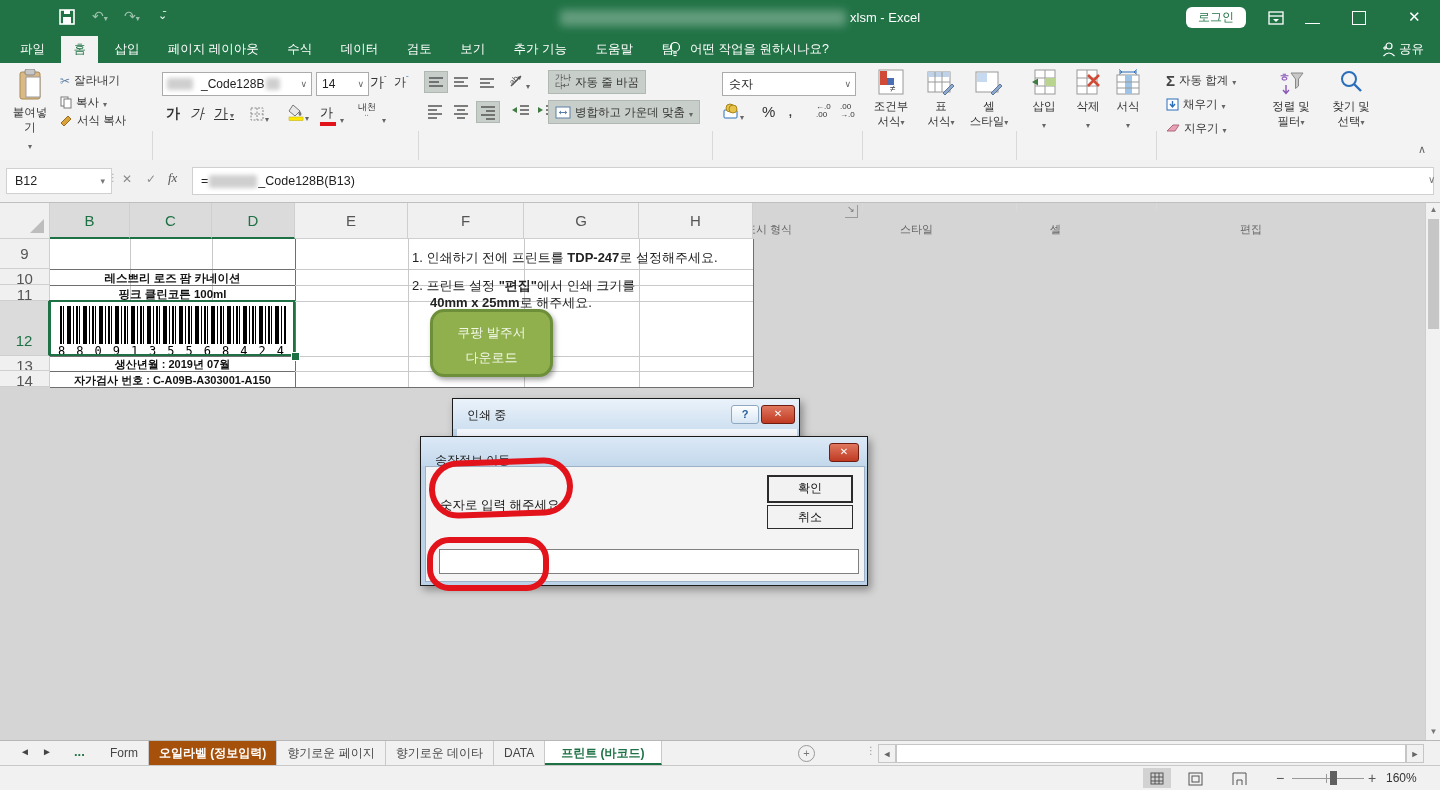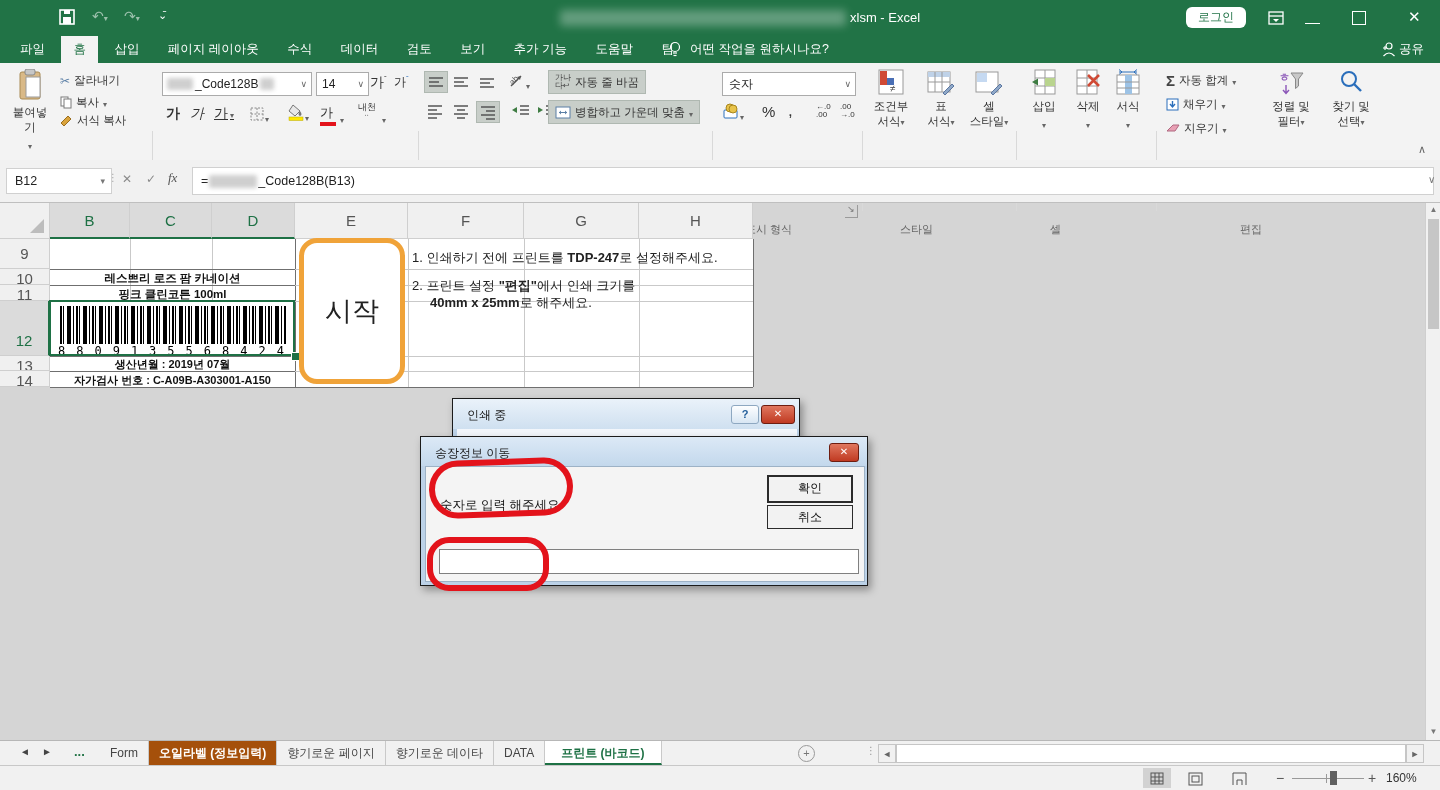--- a/index.html
+++ b/index.html
@@ -157,21 +157,21 @@
           <path d="M1 9 L8 2 L11 5 L4 12 Z" fill="#D9A33C" stroke="#9a6d1e"></path>
         </svg>
       <span class="rlbl">서식 복사</span>
     </div>
     <div class="abs glabel" style="left:30px;width:80px;">클립보드</div>
     <div class="abs launcher" style="left:137px;">↘</div>
     <div class="abs gsep" style="left:152px;"></div>
 
     <div class="abs combo" style="left:162px;top:9px;width:148px;height:22px;">
       <span class="blurbox" style="display:inline-block;width:26px;height:12px;background:#CFCFCF;filter:blur(2px);margin-left:4px;"></span>
-      <span style="margin-left:2px;">_Code128B</span>
+      <span style="margin-left:8px;">_Code128B</span>
       <span class="blurbox" style="display:inline-block;width:14px;height:12px;background:#CFCFCF;filter:blur(2px);margin-left:2px;"></span>
       <span class="dd">∨</span>
     </div>
     <div class="abs combo" style="left:316px;top:9px;width:46px;height:22px;padding-left:5px;">
       <span>14</span>
         <span class="dd">∨</span>
     </div>
     <span class="abs ksty" style="left:370px;top:11px;"><span>가</span><span style="font-size:8px;vertical-align:super;">ˆ</span></span>
     <span class="abs ksty" style="left:394px;top:11px;font-size:12px;"><span>가</span><span style="font-size:8px;vertical-align:super;color:#2a6ebb;">ˇ</span></span>
     <span class="abs ksty" style="left:166px;top:42px;font-weight:bold;">가</span>
@@ -467,45 +467,48 @@
   <div class="abs celltext" style="left:50px;top:271px;width:245px;font-size:11.5px;">레스쁘리 로즈 팜 카네이션</div>
   <div class="abs celltext" style="left:50px;top:287px;width:245px;font-size:11.5px;">핑크 클린코튼 100ml</div>
   <div class="abs barcode" style="left:60px;top:306px;width:226px;height:38px;"></div>
   <div class="abs" style="left:58px;top:344px;width:232px;font-size:12px;color:#000;letter-spacing:11px;text-align:center;font-family:'DejaVu Sans Mono',monospace;">8809135568424</div>
   <div class="abs celltext" style="left:50px;top:357px;width:245px;font-size:11px;">생산년월  :  2019년  07월</div>
   <div class="abs celltext" style="left:50px;top:373px;width:245px;font-size:11px;">자가검사 번호 : C-A09B-A303001-A150</div>
 
   <div class="abs" style="left:49px;top:300px;width:246px;height:56px;border:2px solid #1E7145;box-sizing:border-box;"></div>
   <div class="abs" style="left:291px;top:352px;width:7px;height:7px;background:#1E7145;border:1px solid #fff;"></div>
 
-  <div class="abs" style="left:299px;top:238px;width:106px;height:146px;background:#fff;border:5px solid #F0A339;border-radius:18px;box-sizing:border-box;display:flex;align-items:center;justify-content:center;font-size:27px;color:#222;">시작</div>
 
   <div class="abs instr" style="left:412px;top:249px;">
     <span>1. 인쇄하기 전에 프린트를 </span><b>TDP-247</b><span>로 설정해주세요.</span>
   </div>
   <div class="abs instr" style="left:412px;top:277px;">
     <span>2. 프린트 설정 </span><b>"편집"</b><span>에서 인쇄 크기를</span>
   </div>
   <div class="abs instr" style="left:430px;top:294px;">
     <b>40mm x 25mm</b><span>로 해주세요.</span>
   </div>
 
+  <div class="abs greenbtn" style="left:430px;top:309px;width:123px;height:68px;font-size:13px;padding-top:12px;">
+    <div>쿠팡 발주서</div>
+      <div style="margin-top:7px;">다운로드</div>
+  </div>
 
   <div class="abs dlg-frame" style="left:452px;top:398px;width:348px;height:52px;z-index:5;">
     <div class="abs" style="left:0;top:0;width:100%;height:30px;background:linear-gradient(#EAF2FA,#CFE0F0);">
       <span class="dlg-title abs" style="left:14px;top:8px;">인쇄 중</span>
       <span class="dlg-help abs" style="left:278px;top:6px;width:26px;height:17px;">?</span>
       <span class="dlg-close abs" style="left:308px;top:6px;width:32px;height:17px;">✕</span>
     </div>
     <div class="abs" style="left:4px;top:30px;width:340px;height:17px;background:#F2F6FB;"></div>
   </div>
 
   <div class="abs dlg-frame" style="left:420px;top:436px;width:448px;height:150px;z-index:6;">
     <div class="abs" style="left:0;top:0;width:100%;height:29px;background:linear-gradient(#DCE9F6,#C3D8EC);">
-      <span class="dlg-title abs" style="left:14px;top:8px;">송장정보 이동</span>
+      <span class="dlg-title abs" style="left:14px;top:15px;">송장정보 이동</span>
       <span class="dlg-close abs" style="left:408px;top:6px;width:28px;height:17px;">✕</span>
     </div>
     <div class="dlg-body abs" style="left:4px;top:29px;width:440px;height:116px;">
       <div class="abs" style="left:14px;top:30px;font-size:12.5px;color:#111;">숫자로 입력 해주세요.</div>
       <div class="winbtn abs" style="left:341px;top:8px;width:86px;height:28px;line-height:22px;border-width:2px;">확인</div>
       <div class="winbtn abs" style="left:341px;top:38px;width:86px;height:24px;line-height:22px;">취소</div>
       <input class="abs" style="left: 13px; top: 82px; width: 414px; height: 21px; border: 1px solid rgb(128, 128, 128); background: rgb(255, 255, 255); font-size: 12px;" value="">
     </div>
 
     <div class="red-ellipse abs" style="left:8px;top:22px;width:132px;height:46px;transform:rotate(-2deg);z-index:8;"></div>

